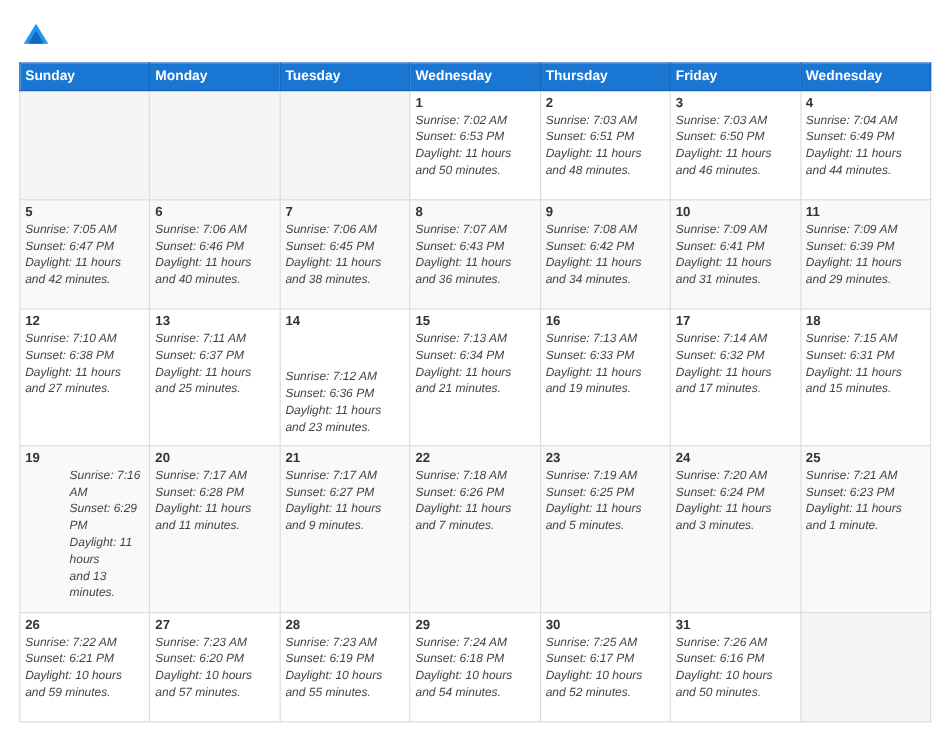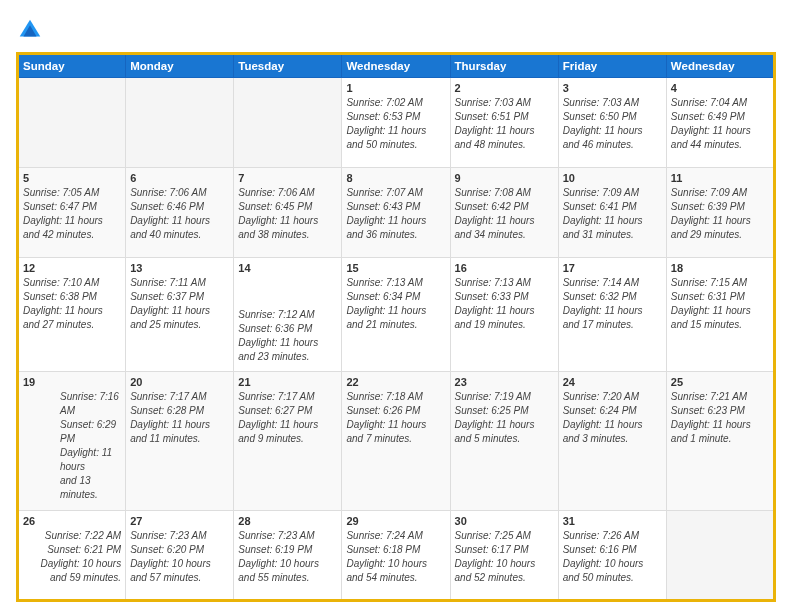--- a/index.html
+++ b/index.html
@@ -47,21 +47,21 @@
       font-weight: normal;
       color: #333;
       line-height: 1.1;
     }
     .location {
       font-size: 13px;
       color: #555;
     }
     .calendar {
       flex: 1;
-      border: 3px solid #eab308;
+      border: 1px solid #eab308;
       border-collapse: collapse;
       width: 100%;
       table-layout: fixed;
     }
     .calendar th {
       background-color: #1976D2;
       color: #fff;
       font-size: 11.5px;
       font-weight: bold;
       padding: 5px 4px;
@@ -312,21 +312,21 @@
             <div class="day-number">25</div>
             <div class="day-info" style="white-space: pre-line;">Sunrise: 7:21 AM
 Sunset: 6:23 PM
 Daylight: 11 hours
 and 1 minute.</div>
           </td>
         </tr>
         <tr>
           <td>
             <div class="day-number">26</div>
-            <div class="day-info" style="white-space: pre-line; text-align: right;">Sunrise: 7:22 AM
+            <div class="day-info" style="white-space: pre-line;">Sunrise: 7:22 AM
 Sunset: 6:21 PM
 Daylight: 10 hours
 and 59 minutes.</div>
           </td>
           <td>
             <div class="day-number">27</div>
             <div class="day-info" style="white-space: pre-line;">Sunrise: 7:23 AM
 Sunset: 6:20 PM
 Daylight: 10 hours
 and 57 minutes.</div>

